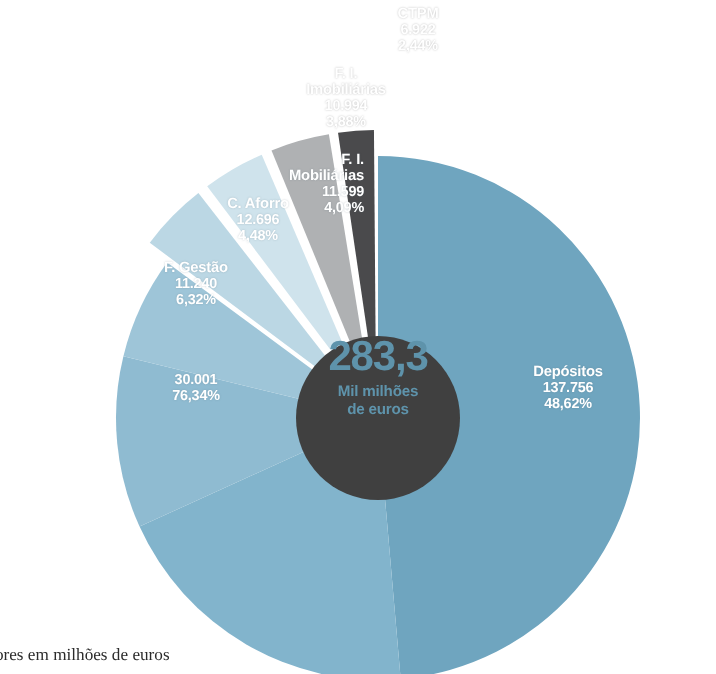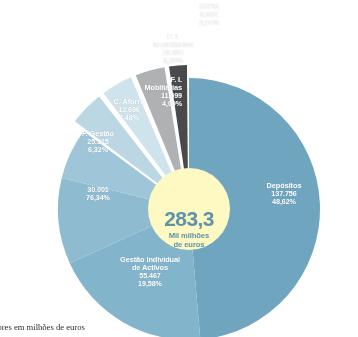--- a/index.html
+++ b/index.html
@@ -73,25 +73,25 @@
     text-shadow: 0 0 1px rgba(60,60,60,0.35);
   }
 
   #center-hub {
     position: absolute;
     left: 148px;
     top: 168px;
     width: 82px;
     height: 82px;
     border-radius: 50%;
-    background: #fef9c3;
+    background: #404040;
     display: flex;
     flex-direction: column;
     align-items: center;
-    justify-content: flex-end;
+    justify-content: flex-start;
     pointer-events: none;
   }
   #center-total {
     font-size: 21px;
     font-weight: bold;
     color: #5E93AB;
     letter-spacing: -0.6px;
     line-height: 1;
   }
   #center-unit1, #center-unit2 {
@@ -136,35 +136,29 @@
     <div id="center-unit1">Mil milhões</div>
     <div id="center-unit2">de euros</div>
   </div>
 
   <div class="slice-label lab-depositos">
     <span class="lbl-name">Depósitos</span>
     <span class="lbl-value">137.756</span>
     <span class="lbl-pct">48,62%</span>
   </div>
 
-  <div class="slice-label lab-gestao">
-    <span class="lbl-name">Gestão Individual</span>
-    <span class="lbl-name">de Activos</span>
-    <span class="lbl-value">55.467</span>
-    <span class="lbl-pct">19,58%</span>
-  </div>
 
   <div class="slice-label lab-seguros">
     <span class="lbl-value">30.001</span>
     <span class="lbl-pct">76,34%</span>
   </div>
 
   <div class="slice-label lab-pensoes">
     <span class="lbl-name">F. Gestão</span>
-    <span class="lbl-value">25.515</span>
+    <span class="lbl-value">11.240</span>
     <span class="lbl-pct">6,32%</span>
   </div>
 
   <div class="slice-label lab-aforro">
     <span class="lbl-name">C. Aforro</span>
     <span class="lbl-value">12.696</span>
     <span class="lbl-pct">4,48%</span>
   </div>
 
   <div class="slice-label lab-mobiliarias">

